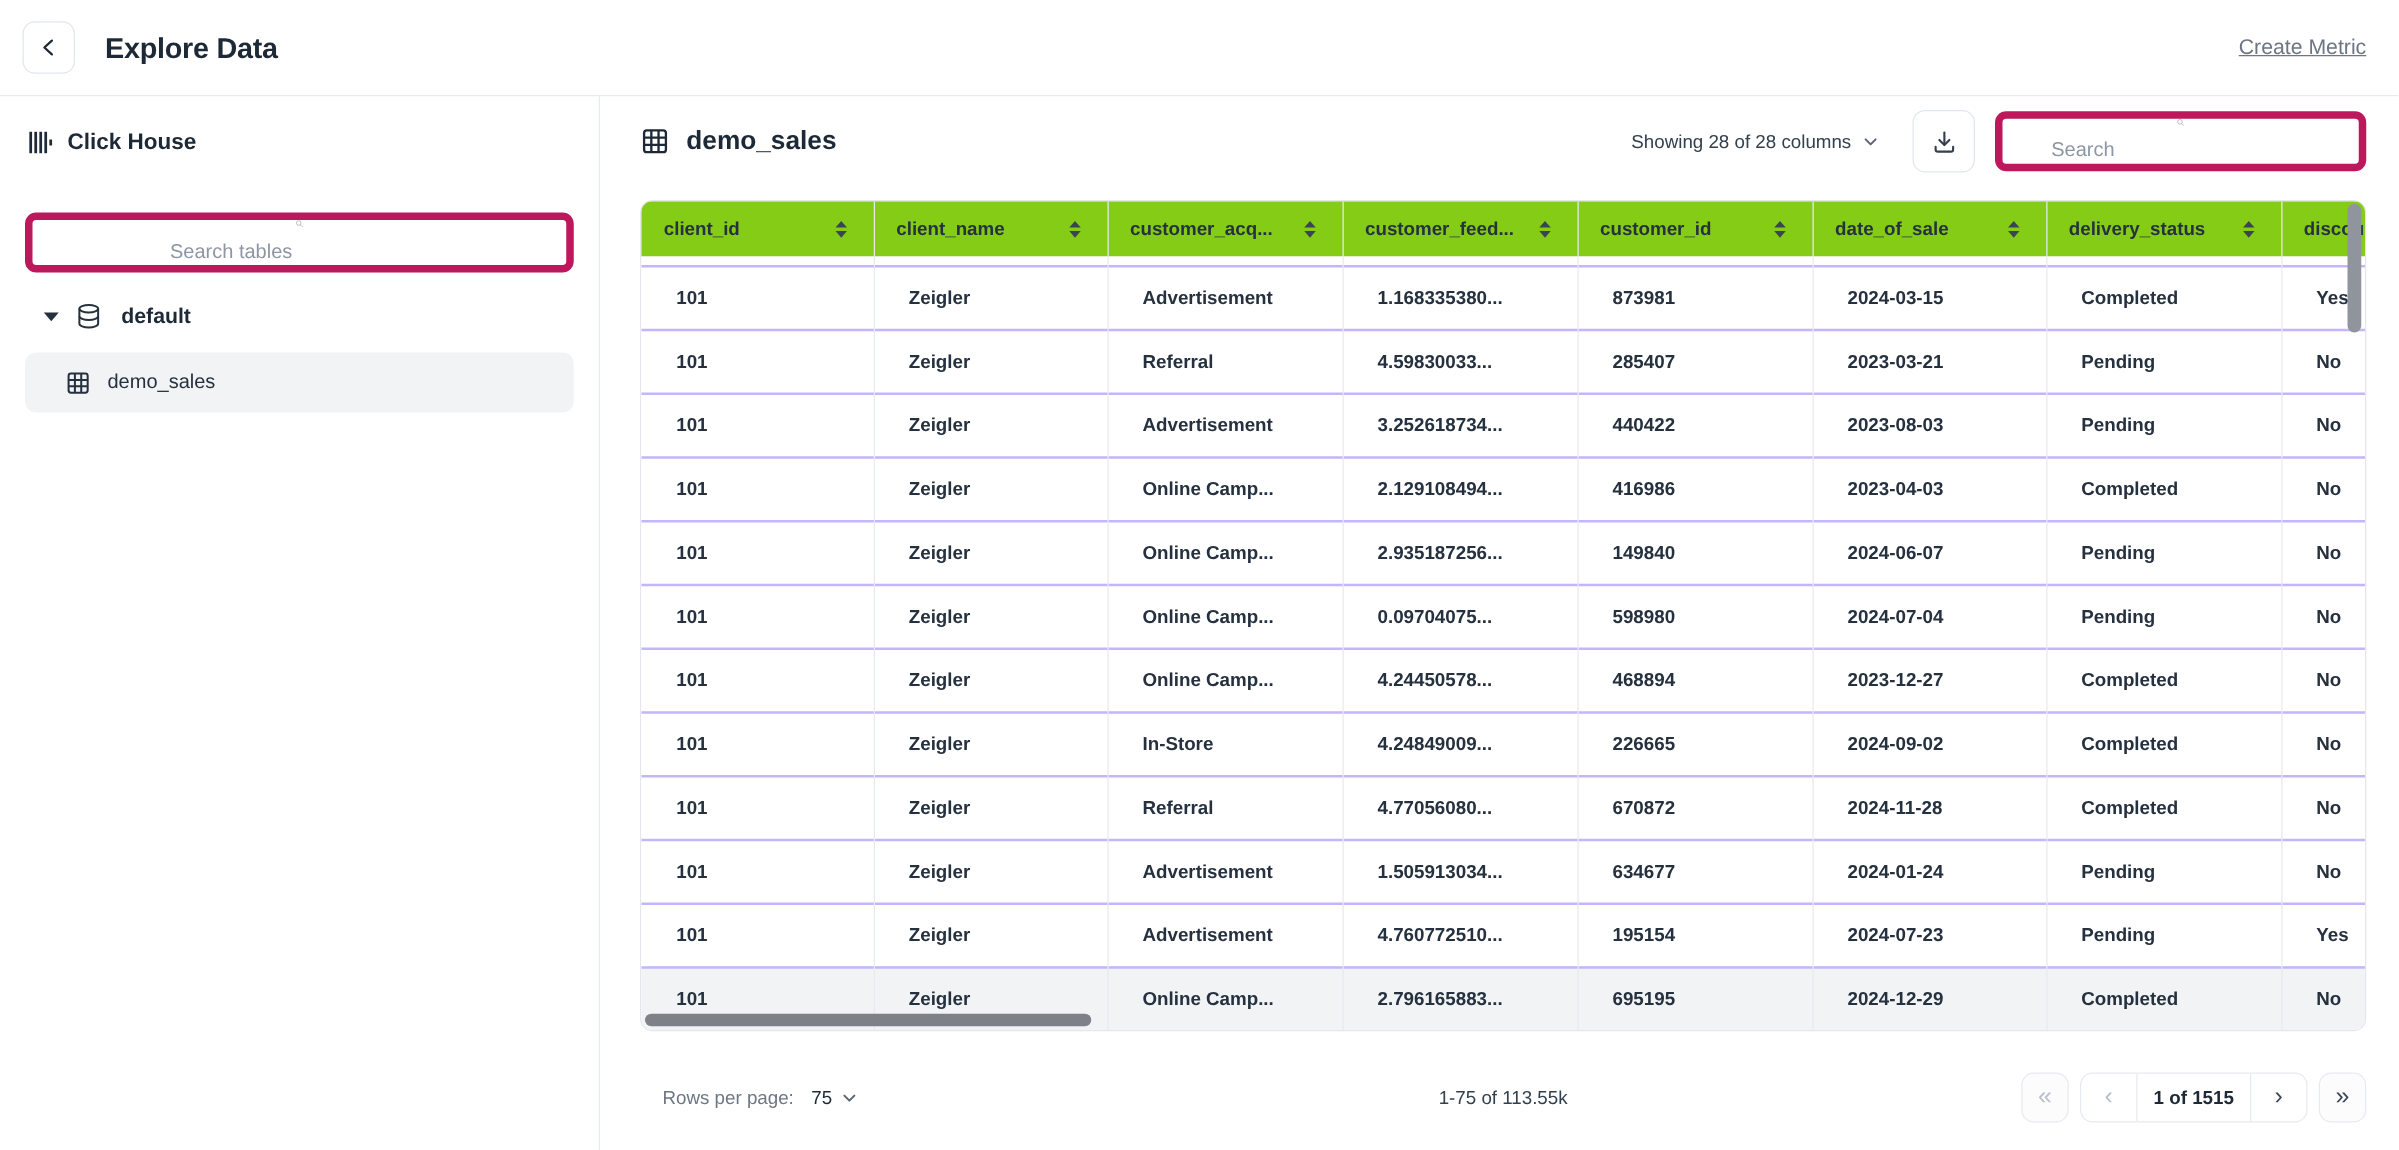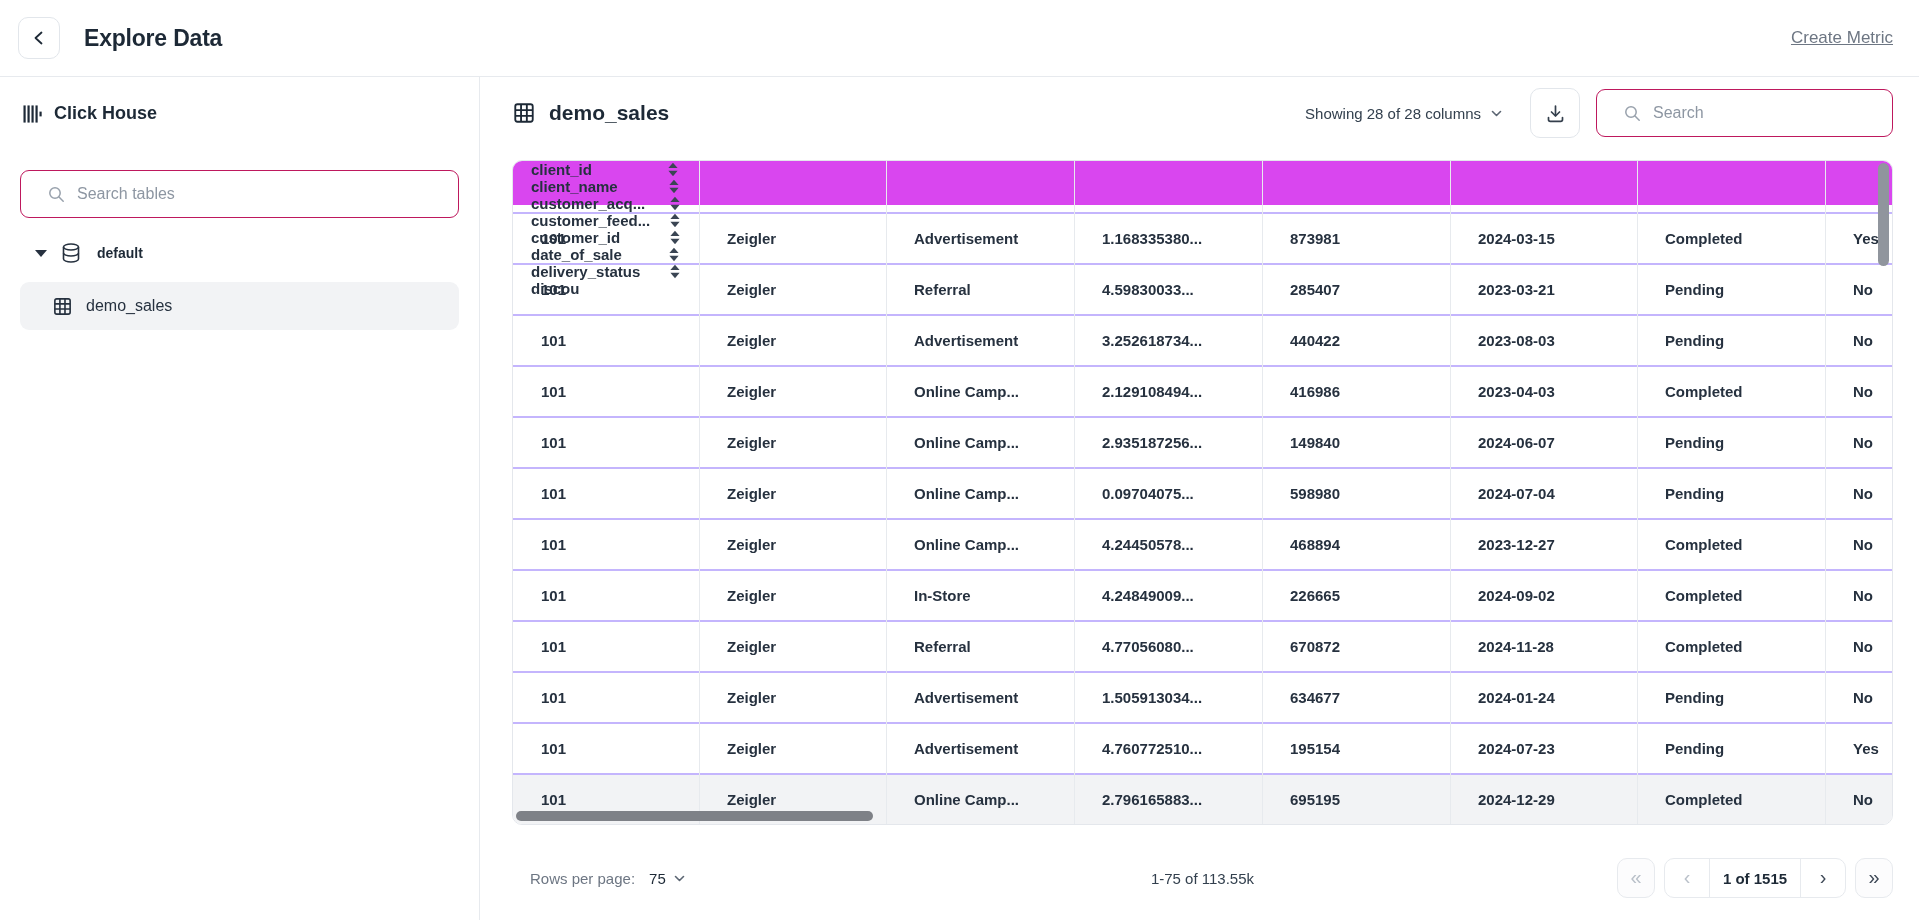--- a/index.html
+++ b/index.html
@@ -10,44 +10,44 @@
   .back-btn { width:40px; height:40px; border:1px solid #e2e6eb; border-radius:10px; background:#fff; display:flex; align-items:center; justify-content:center; cursor:pointer; flex-shrink:0; }
   .app-title { font-size:23px; font-weight:700; margin-left:24px; letter-spacing:-0.2px; color:#1d2936; }
   .create-metric { margin-left:auto; font-size:17px; color:#6d7683; text-decoration:underline; cursor:pointer; }
 
   .body-row { display:flex; height:843px; }
 
   
   .sidebar { width:480px; border-right:1px solid #e7eaee; box-sizing:border-box; padding:26px 20px 0 20px; flex-shrink:0; }
   .source-row { display:flex; align-items:center; gap:11px; padding-left:3px; }
   .source-name { font-size:18px; font-weight:700; color:#1d2936; }
-  .search-box { height:48px; border:1px solid #be185d; border-radius:9px; display:flex; align-items:center; padding:0 27px; gap:10px; box-sizing:border-box; background:#fff; }
+  .search-box { height:48px; border:6px solid #be185d; border-radius:9px; display:flex; align-items:center; padding:0 16px; gap:10px; box-sizing:border-box; background:#fff;flex-direction:column; }
   .sidebar .search-box { margin-top:46px; }
   .search-box input { border:none; outline:none; font-size:16px; flex:1; color:#26313f; font-family:inherit; background:transparent; min-width:0; }
   .search-box input::placeholder { color:#8d96a2; }
   .tree { margin-top:18px; }
   .tree-db { display:flex; align-items:center; gap:13px; padding:6px 0 6px 15px; cursor:pointer; }
   .caret-down { width:0; height:0; border-left:6px solid transparent; border-right:6px solid transparent; border-top:7px solid #26313f; }
-  .tree-db-label { font-size:14px; font-weight:700; color:#1d2936; margin-left:2px; }
+  .tree-db-label { font-size:17px; font-weight:700; color:#1d2936; margin-left:2px; }
   .tree-item { margin-top:12px; height:48px; border-radius:9px; background:#f2f3f5; display:flex; align-items:center; gap:13px; padding-left:32px; cursor:pointer; }
   .tree-item-label { font-size:16px; color:#26313f; }
 
   
   .main { flex:1; padding:0 26px 0 32px; box-sizing:border-box; position:relative; min-width:0; }
   .toolbar { margin-top:12px; height:48px; display:flex; align-items:center; }
   .table-title-group { display:flex; align-items:center; gap:13px; }
   .table-title { font-size:21px; font-weight:700; color:#1d2936; }
   .toolbar-right { margin-left:auto; display:flex; align-items:center; }
   .columns-summary { display:flex; align-items:center; gap:9px; font-size:15px; color:#33404e; cursor:pointer; white-space:nowrap; }
   .download-btn { width:48px; height:48px; border:1px solid #e2e6eb; border-radius:10px; background:#fff; display:flex; align-items:center; justify-content:center; margin-left:27px; cursor:pointer; flex-shrink:0; }
   .main-search { width:297px; margin-left:16px; flex-shrink:0; }
 
   
   .table-wrap { margin-top:23px; position:relative; border:1px solid #e4e7ec; border-radius:10px; overflow:hidden; height:665px; box-sizing:border-box; background:#fff; }
-  .t-header { display:flex; height:44px; background:#d946ef;flex-direction:column; }
+  .t-header { display:flex; height:44px; background:#84cc16; }
   .th { display:flex; align-items:center; justify-content:space-between; padding:0 20px 0 18px; box-sizing:border-box; flex-shrink:0; cursor:pointer; }
   .th-label { font-size:15px; font-weight:600; color:#26313f; white-space:nowrap; }
   .sort-icon { flex-shrink:0; margin-left:8px; fill:#3a4553; }
   .t-gap { height:7px; }
   .t-row { display:flex; height:51px; border-top:2px solid #c4b5fd; box-sizing:border-box; background:#fff;font-weight:bold; }
   .t-row.hl { background:#f2f3f5; }
   .td { display:flex; align-items:center; padding-left:28px; box-sizing:border-box; flex-shrink:0; font-size:15px; color:#26313f; white-space:nowrap; overflow:hidden; }
   .colb { position:absolute; top:0; bottom:0; width:1px; background:#e7eaee; }
   .vscroll { position:absolute; top:2px; right:3px; width:11px; height:103px; border-radius:6px; background:#90959d; z-index:3; cursor:pointer; }
   .hscroll { position:absolute; left:3px; bottom:3px; height:10px; width:357px; border-radius:6px; background:#7e8187; z-index:3; cursor:pointer; }

